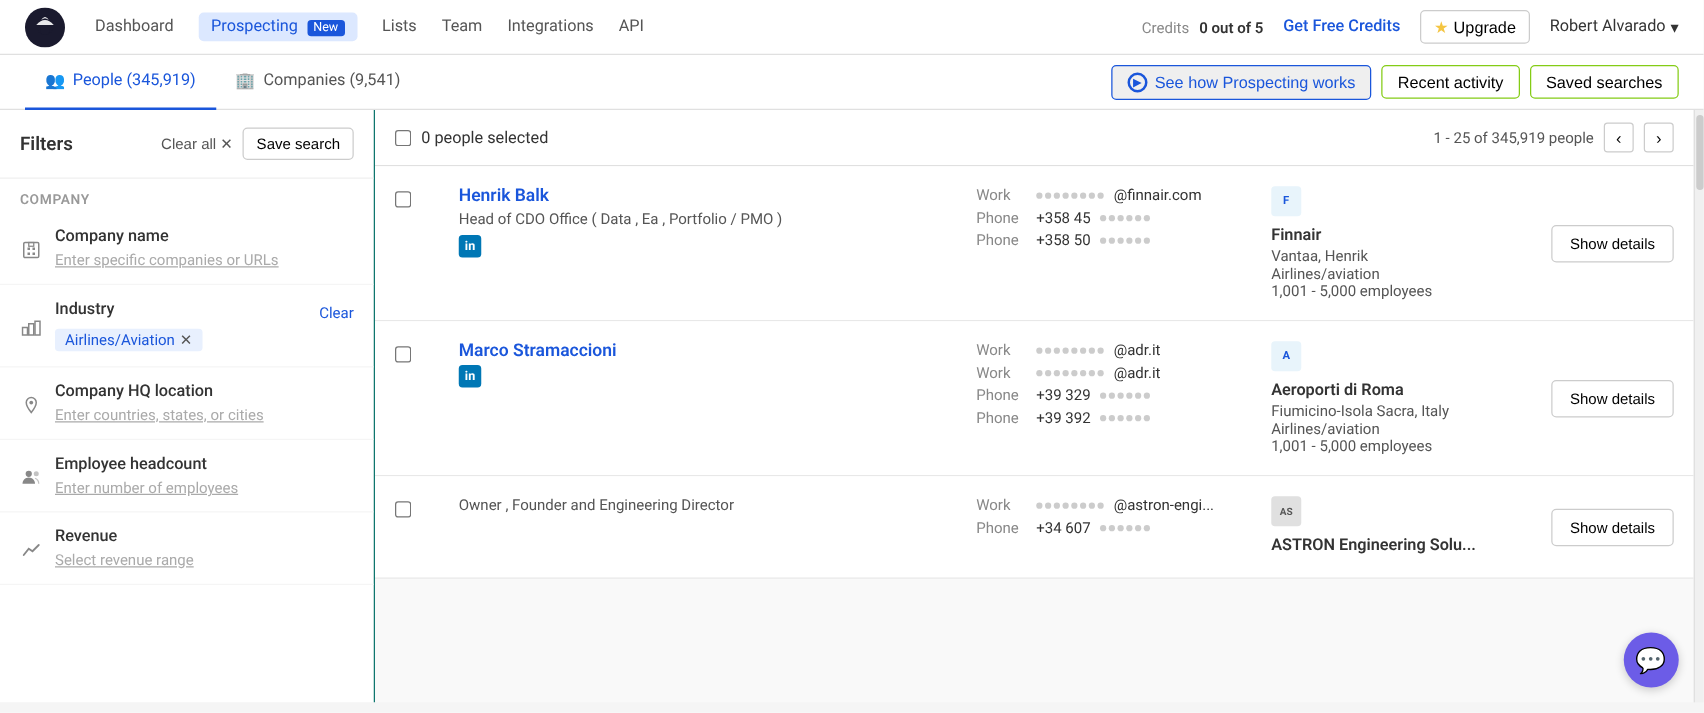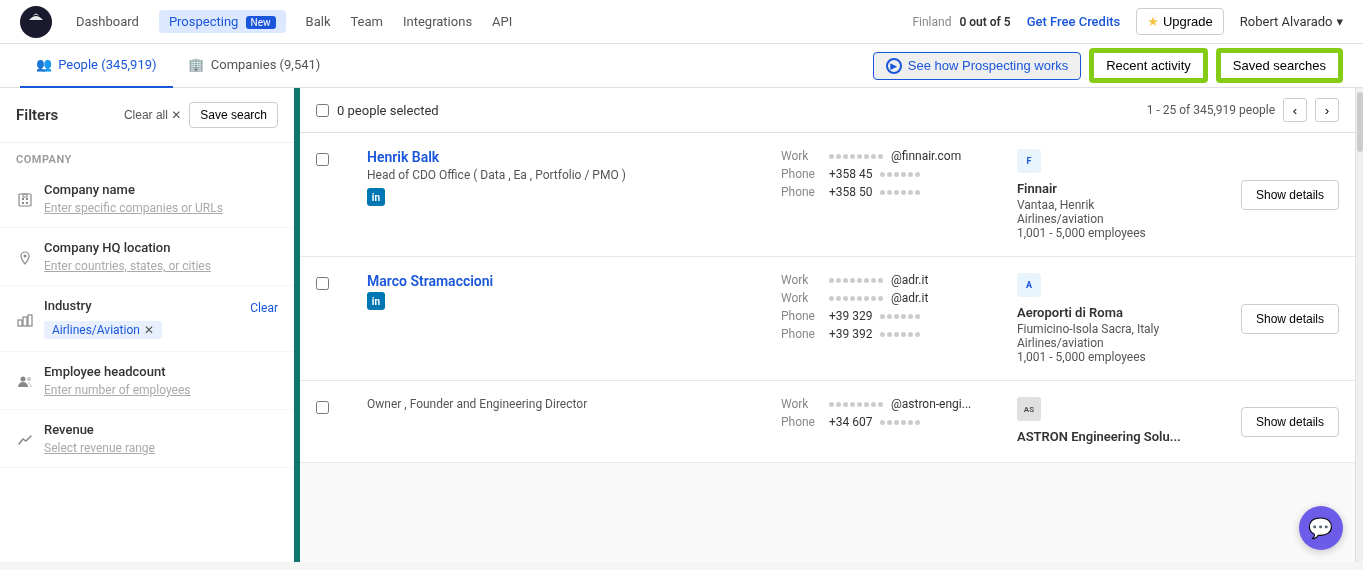--- a/index.html
+++ b/index.html
@@ -36,30 +36,30 @@
       align-items: center;
       padding: 0 20px;
       height: 44px;
       gap: 0;
     }
     .sub-nav-tabs { display: flex; gap: 0; flex: 1; }
     .sub-nav-tab { display: flex; align-items: center; gap: 6px; padding: 0 16px; height: 44px; cursor: pointer; color: #555; border-bottom: 2px solid transparent; font-size: 13px; }
     .sub-nav-tab.active { color: #1a56db; border-bottom: 2px solid #1a56db; }
     .sub-nav-right { display: flex; align-items: center; gap: 8px; }
     .see-how-btn { display: flex; align-items: center; gap: 6px; color: #1a56db; cursor: pointer; font-size: 13px; border: 1px solid #1a56db; border-radius: 4px; padding: 5px 12px; }
-    .activity-btn, .saved-btn { border: 5px solid #84cc16; border-radius: 4px; padding: 5px 12px; cursor: pointer; background: #fff; font-size: 13px; }
+    .activity-btn, .saved-btn { border: 1px solid #84cc16; border-radius: 4px; padding: 5px 12px; cursor: pointer; background: #fff; font-size: 13px; }
 
     
     .main-content { display: flex; height: calc(570px - 52px - 44px); }
 
     
     .filters-sidebar {
       width: 300px;
       background: #fff;
-      border-right: 6px solid #0f766e;
+      border-right: 1px solid #0f766e;
       flex-shrink: 0;
       overflow-y: auto;
     }
     .filters-header { display: flex; align-items: center; justify-content: space-between; padding: 14px 16px; border-bottom: 1px solid #f0f0f0; }
     .filters-title { font-size: 15px; font-weight: 600; }
     .filters-actions { display: flex; gap: 8px; align-items: center; }
     .clear-all-btn { color: #555; cursor: pointer; font-size: 12px; border: none; background: none; }
     .save-search-btn { border: 1px solid #ccc; border-radius: 4px; padding: 5px 10px; font-size: 12px; cursor: pointer; background: #fff; }
 
     .filter-section-header { padding: 10px 16px 4px; font-size: 11px; color: #999; letter-spacing: 0.5px; font-weight: 600; text-transform: uppercase; }
@@ -121,28 +121,28 @@
       <circle cx="16" cy="18" r="4" fill="#1a1a2e"></circle>
       <path d="M13 10 Q16 7 19 10 Q18 8 16 7.5 Q14 8 13 10Z" fill="#fff"></path>
     </svg>
   </div>
   <div class="nav-links">
     <a class="nav-link">Dashboard</a>
     <a class="nav-link active">
       <span>Prospecting</span>
       <span class="nav-badge">New</span>
     </a>
-    <a class="nav-link">Balk</a>
+    <a class="nav-link">Lists</a>
     <a class="nav-link">Team</a>
     <a class="nav-link">Integrations</a>
     <a class="nav-link">API</a>
   </div>
   <div class="nav-right">
     <div class="credits-box">
-      <span class="credits-label">Finland</span>
+      <span class="credits-label">Credits</span>
       <span class="credits-value">0 out of 5</span>
     </div>
     <a class="get-free-credits">Get Free Credits</a>
     <button class="upgrade-btn">
       <span style="color:#f4c542;">★</span>
       <span>Upgrade</span>
     </button>
     <div class="user-menu">
       <span>Robert Alvarado</span>
       <span>▾</span>
@@ -197,49 +197,49 @@
       </div>
       <div class="filter-content">
         <div class="filter-label">Company name</div>
         <div class="filter-input">Enter specific companies or URLs</div>
       </div>
     </div>
 
     <div class="filter-item">
       <div class="filter-icon">
         <svg width="16" height="16" viewBox="0 0 16 16" fill="none">
-            <path d="M8 2a4 4 0 0 1 4 4c0 3-4 8-4 8S4 9 4 6a4 4 0 0 1 4-4z" stroke="#888" stroke-width="1.2"></path>
-            <circle cx="8" cy="6" r="1.5" fill="#888"></circle>
-          </svg>
-      </div>
-      <div class="filter-content">
-        <div class="filter-label">Company HQ location</div>
-        <div class="filter-input">Enter countries, states, or cities</div>
-      </div>
-    </div>
-
-    <div class="filter-item">
-      <div class="filter-icon">
-        <svg width="16" height="16" viewBox="0 0 16 16" fill="none">
             <rect x="1" y="8" width="4" height="6" stroke="#888" stroke-width="1.2"></rect>
             <rect x="6" y="5" width="4" height="9" stroke="#888" stroke-width="1.2"></rect>
             <rect x="11" y="3" width="4" height="11" stroke="#888" stroke-width="1.2"></rect>
           </svg>
       </div>
       <div class="filter-content">
         <div class="filter-label-row">
           <div class="filter-label">Industry</div>
           <div class="filter-clear">Clear</div>
         </div>
         <div>
           <span class="filter-tag">
             <span>Airlines/Aviation</span>
             <span class="filter-tag-x">✕</span>
           </span>
         </div>
+      </div>
+    </div>
+
+    <div class="filter-item">
+      <div class="filter-icon">
+        <svg width="16" height="16" viewBox="0 0 16 16" fill="none">
+            <path d="M8 2a4 4 0 0 1 4 4c0 3-4 8-4 8S4 9 4 6a4 4 0 0 1 4-4z" stroke="#888" stroke-width="1.2"></path>
+            <circle cx="8" cy="6" r="1.5" fill="#888"></circle>
+          </svg>
+      </div>
+      <div class="filter-content">
+        <div class="filter-label">Company HQ location</div>
+        <div class="filter-input">Enter countries, states, or cities</div>
       </div>
     </div>
 
     <div class="filter-item">
       <div class="filter-icon">
         <svg width="16" height="16" viewBox="0 0 16 16" fill="#888">
             <circle cx="6" cy="5" r="2.5" fill="#888"></circle>
             <path d="M1 13c0-2.8 2.2-5 5-5s5 2.2 5 5" fill="#888"></path>
             <circle cx="12" cy="5" r="2" fill="#888" opacity="0.5"></circle>
             <path d="M14 13c0-2-1.3-3.7-3-4.4" stroke="#888" stroke-width="1" fill="none" opacity="0.5"></path>

